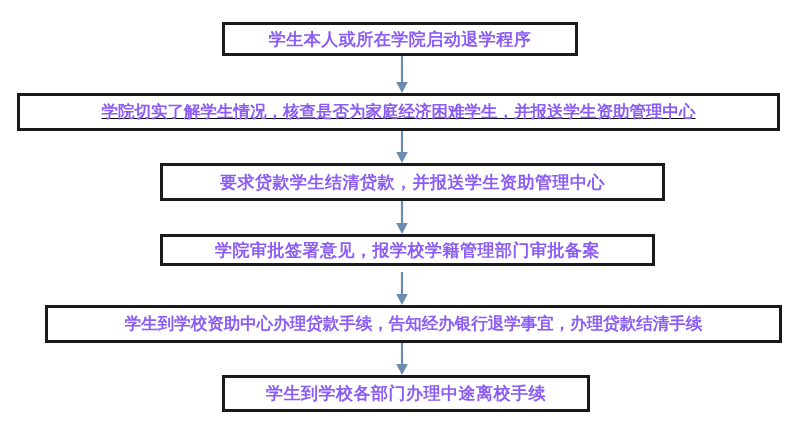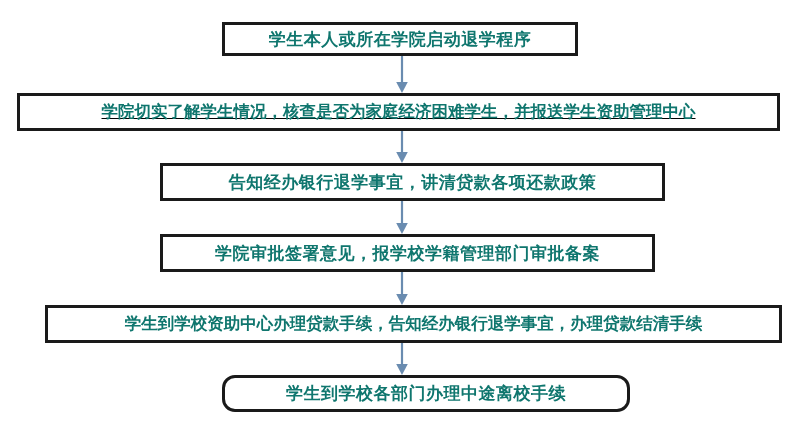--- a/index.html
+++ b/index.html
@@ -25,21 +25,21 @@
     display: flex;
     align-items: center;
     justify-content: center;
     text-align: center;
   }
   .node-label {
     font-family: "DejaVu Serif", "Liberation Serif", serif;
     font-weight: bold;
     font-size: 17px;
     line-height: 1.1;
-    color: #0f766e;
+    color: #8b5cf6;
     letter-spacing: 0.5px;
     white-space: nowrap;
   }
   .node-label.tight {
     letter-spacing: 0px;
     font-size: 16.5px;
   }
   .connector {
     position: absolute;
   }
@@ -83,24 +83,24 @@
         <polygon points="8,32 2.2,21 13.8,21" fill="#6a8cb0"></polygon>
       </svg>
     </div>
     <div class="node" style="left: 222px; top: 22px; width: 356px; height: 34px; border-color: rgb(26, 26, 26); background: rgb(255, 255, 255);">
       <span class="node-label">学生本人或所在学院启动退学程序</span>
     </div>
     <div class="node" style="left: 17px; top: 93px; width: 763px; height: 38px; border-color: rgb(26, 26, 26); background: rgb(255, 255, 255); text-decoration: underline;">
       <span class="node-label tight">学院切实了解学生情况，核查是否为家庭经济困难学生，并报送学生资助管理中心</span>
     </div>
     <div class="node" style="left: 160px; top: 163px; width: 505px; height: 38px; border-color: rgb(26, 26, 26); background: rgb(255, 255, 255);">
-      <span class="node-label">告知经办银行退学事宜，讲清贷款各项还款政策</span>
+      <span class="node-label">要求贷款学生结清贷款，并报送学生资助管理中心</span>
     </div>
-    <div class="node" style="left: 160px; top: 234px; width: 495px; height: 38px; border-color: rgb(26, 26, 26); background: rgb(255, 255, 255);">
+    <div class="node" style="left: 160px; top: 234px; width: 495px; height: 32px; border-color: rgb(26, 26, 26); background: rgb(255, 255, 255);">
       <span class="node-label">学院审批签署意见，报学校学籍管理部门审批备案</span>
     </div>
     <div class="node" style="left: 33px; top: 305px; width: 737px; height: 38px; border-color: rgb(26, 26, 26); background: rgb(255, 255, 255); margin-left: 12px;">
       <span class="node-label tight">学生到学校资助中心办理贷款手续，告知经办银行退学事宜，办理贷款结清手续</span>
     </div>
-    <div class="node" style="left: 222px; top: 375px; width: 408px; height: 37px; border-color: rgb(26, 26, 26); background: rgb(255, 255, 255); border-radius: 13px;">
+    <div class="node" style="left: 222px; top: 375px; width: 368px; height: 37px; border-color: rgb(26, 26, 26); background: rgb(255, 255, 255);">
       <span class="node-label">学生到学校各部门办理中途离校手续</span>
     </div>
   </div>
 
 </body></html>

